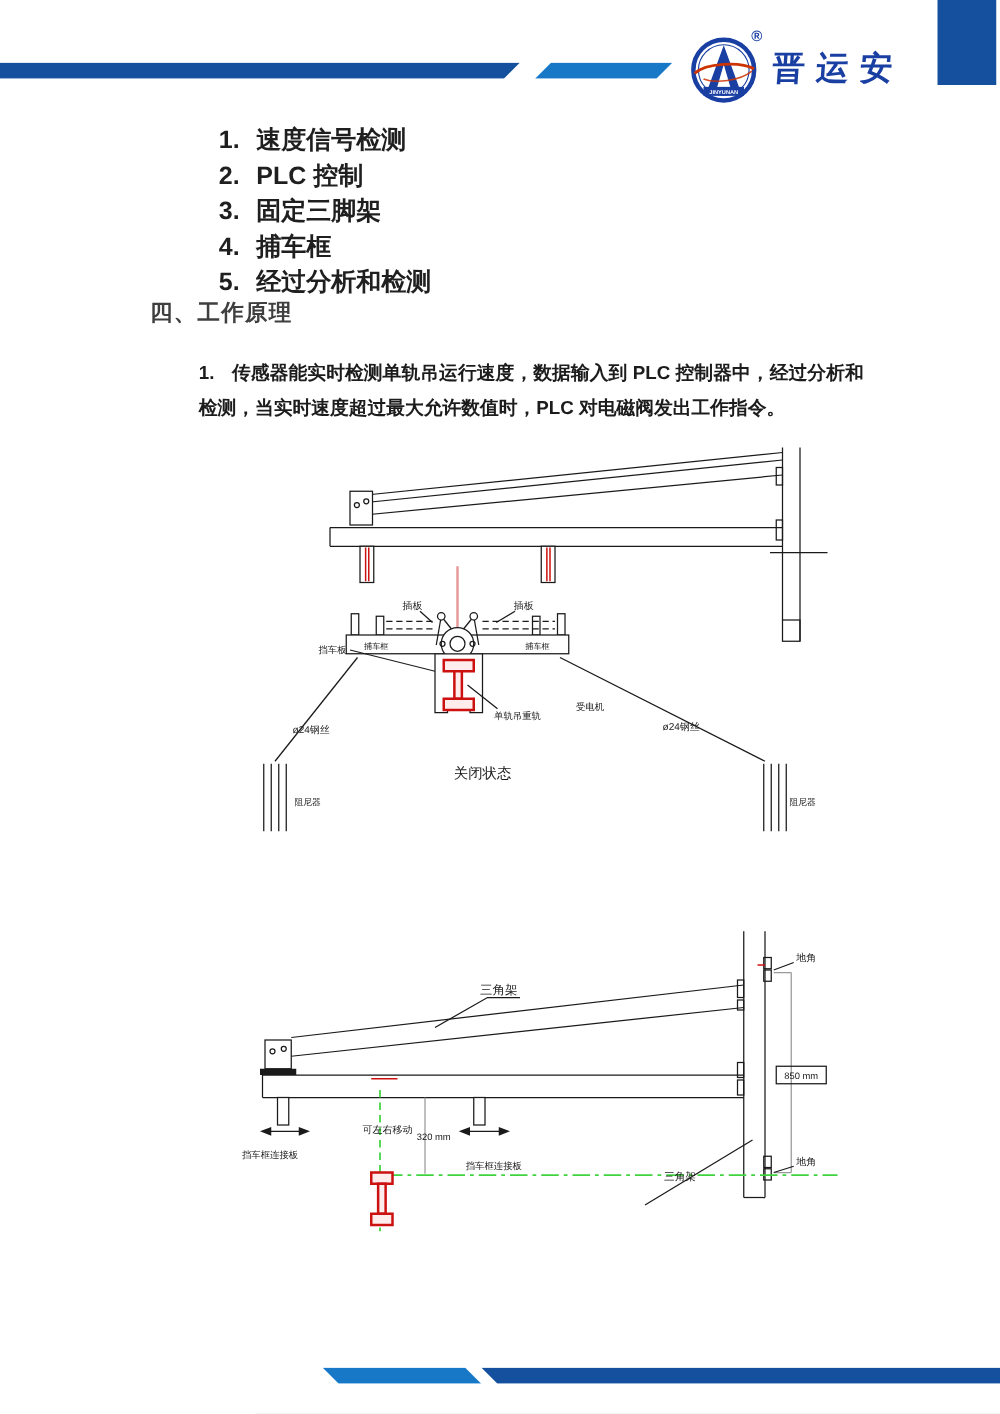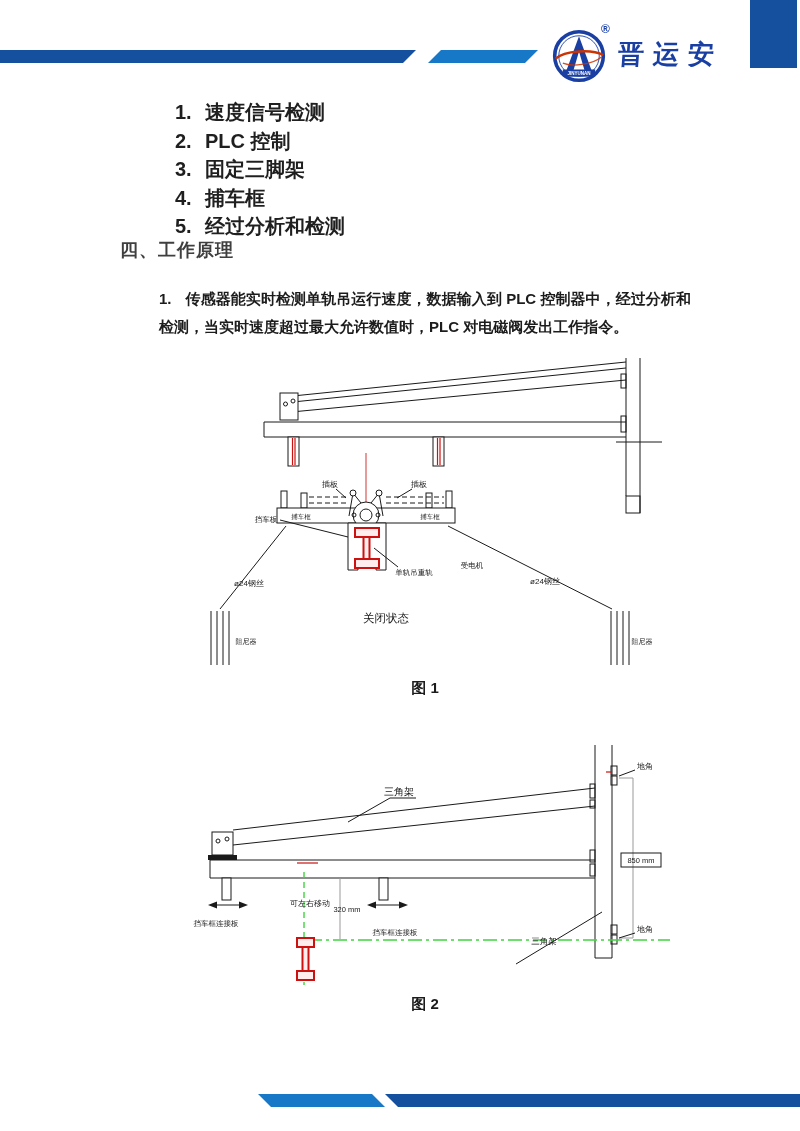--- a/index.html
+++ b/index.html
@@ -195,21 +195,20 @@
       <text x="116" y="166" font-size="7.5" text-anchor="middle">挡车板</text>
       <text x="264" y="219" font-size="7.5" text-anchor="middle">单轨吊重轨</text>
       <text x="322" y="212" font-size="7.5" text-anchor="middle">受电机</text>
       <text x="99" y="230" font-size="8" text-anchor="middle">ø24钢丝</text>
       <text x="395" y="228" font-size="8" text-anchor="middle">ø24钢丝</text>
       <text x="236" y="266" font-size="11.5" text-anchor="middle">关闭状态</text>
       <text x="96" y="288" font-size="7" text-anchor="middle">阻尼器</text>
       <text x="492" y="288" font-size="7" text-anchor="middle">阻尼器</text>
     </svg>
   </div>
-  <div class="fig-caption cap1">图 1</div>
 
 
   <div class="fig fig2">
     <svg class="draw" width="540" height="250" viewBox="0 0 540 250">
 
       <g>
         <line x1="83" y1="88" x2="445" y2="46"></line>
         <line x1="83" y1="103" x2="445" y2="64"></line>
         <rect x="62" y="90" width="21" height="23" class="wfill"></rect>
         <circle cx="68" cy="99" r="2"></circle>
@@ -286,18 +285,17 @@
       <text x="66" y="184" font-size="7.5" text-anchor="middle">挡车框连接板</text>
       <text x="160" y="164" font-size="8" text-anchor="middle">可左右移动</text>
       <text x="197" y="170" font-size="7.5" text-anchor="middle">320 mm</text>
       <text x="245" y="193" font-size="7.5" text-anchor="middle">挡车框连接板</text>
       <text x="394" y="202" font-size="8.5" text-anchor="middle">三角架</text>
       <text x="495" y="27" font-size="8" text-anchor="middle">地角</text>
       <text x="495" y="190" font-size="8" text-anchor="middle">地角</text>
       <text x="491" y="121" font-size="7.5" text-anchor="middle">850 mm</text>
     </svg>
   </div>
-  <div class="fig-caption cap2">图 2</div>
 
   <div class="ftr-bar-light"></div>
   <div class="ftr-bar-dark"></div>
 
 </div>
 
 </body></html>

